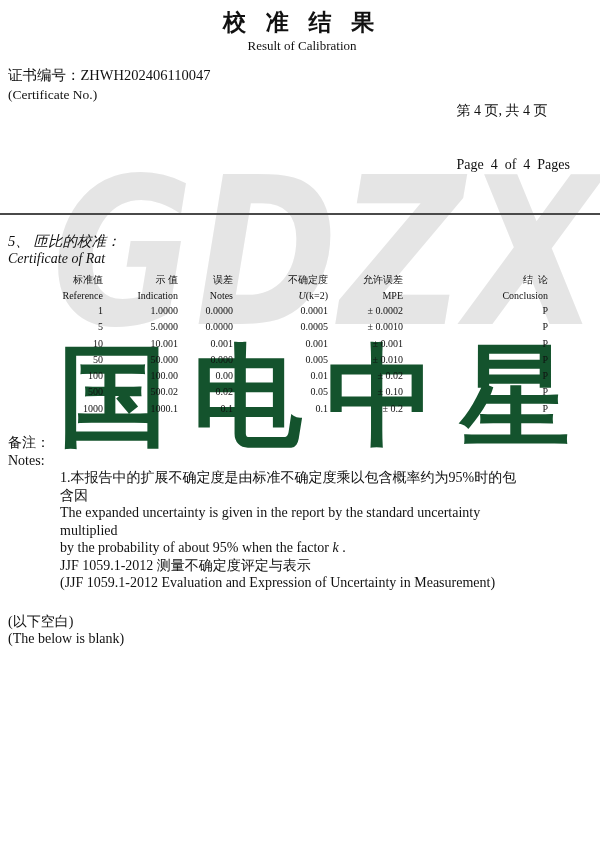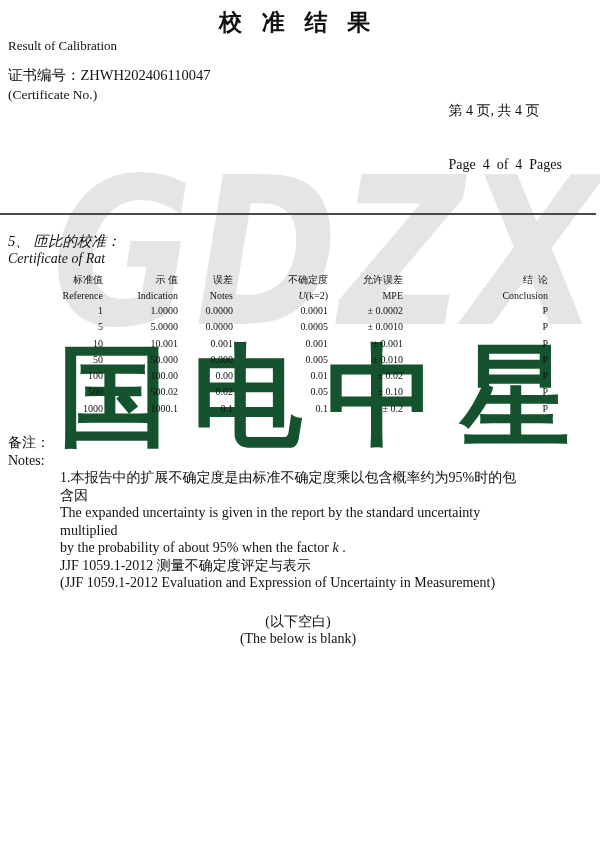--- a/index.html
+++ b/index.html
@@ -28,29 +28,29 @@
   .wm-cn {
     position:absolute; left:58px; top:336px;
     font-family:"DejaVu Sans","Liberation Sans",sans-serif;
     font-weight:bold;
     font-size:110px; line-height:120px;
     letter-spacing:24px;
     color:#14532d;
     white-space:pre;
   }
   
-  .content { position:relative; z-index:1; padding:8px 12px 0 8px; }
+  .content { position:relative; z-index:1; padding:8px 4px 0 8px; }
   .title-cn {
     text-align:center;
     font-size:23px; font-weight:bold;
     letter-spacing:7px;
     line-height:30px;
     white-space:pre;
   }
-  .title-en { text-align:left; font-size:13px; line-height:16px; }
+  .title-en { text-align:center; font-size:13px; line-height:16px; }
   .cert-row {
     display:flex; justify-content:space-between; align-items:flex-start;
     margin-top:12px;
   }
   .cert-left  { font-size:14.5px; line-height:19px; }
   .cert-left .en { font-size:13.5px; }
   .cert-right { padding-right:26px; font-size:14px; line-height:18px; white-space:pre; }
   .rule {
     margin:3px -8px 0 -8px;
     border-top:2px solid #4a4a4a;
@@ -73,21 +73,21 @@
     padding:0;
     white-space:pre;
   }
   table.cal td { line-height:16.3px; }
   .c1{width:85px}.c2{width:75px}.c3{width:55px}.c4{width:95px}.c5{width:75px}.c6{width:145px}
   .it { font-style:italic; }
   
   .notes { margin-top:17px; font-size:14px; line-height:17.5px; }
   .note-body { margin-left:52px; width:470px; }
   
-  .blank-note { margin-top:21px; text-align:center; font-size:14px; line-height:17px; }
+  .blank-note { margin-top:21px; font-size:14px; line-height:17px; }
 </style>
 </head>
 <body>
 
 <div class="page">
 
   <div class="watermark">
     <div class="wm-letters">GDZX</div>
     <div class="wm-cn">国电中星</div>
   </div>

